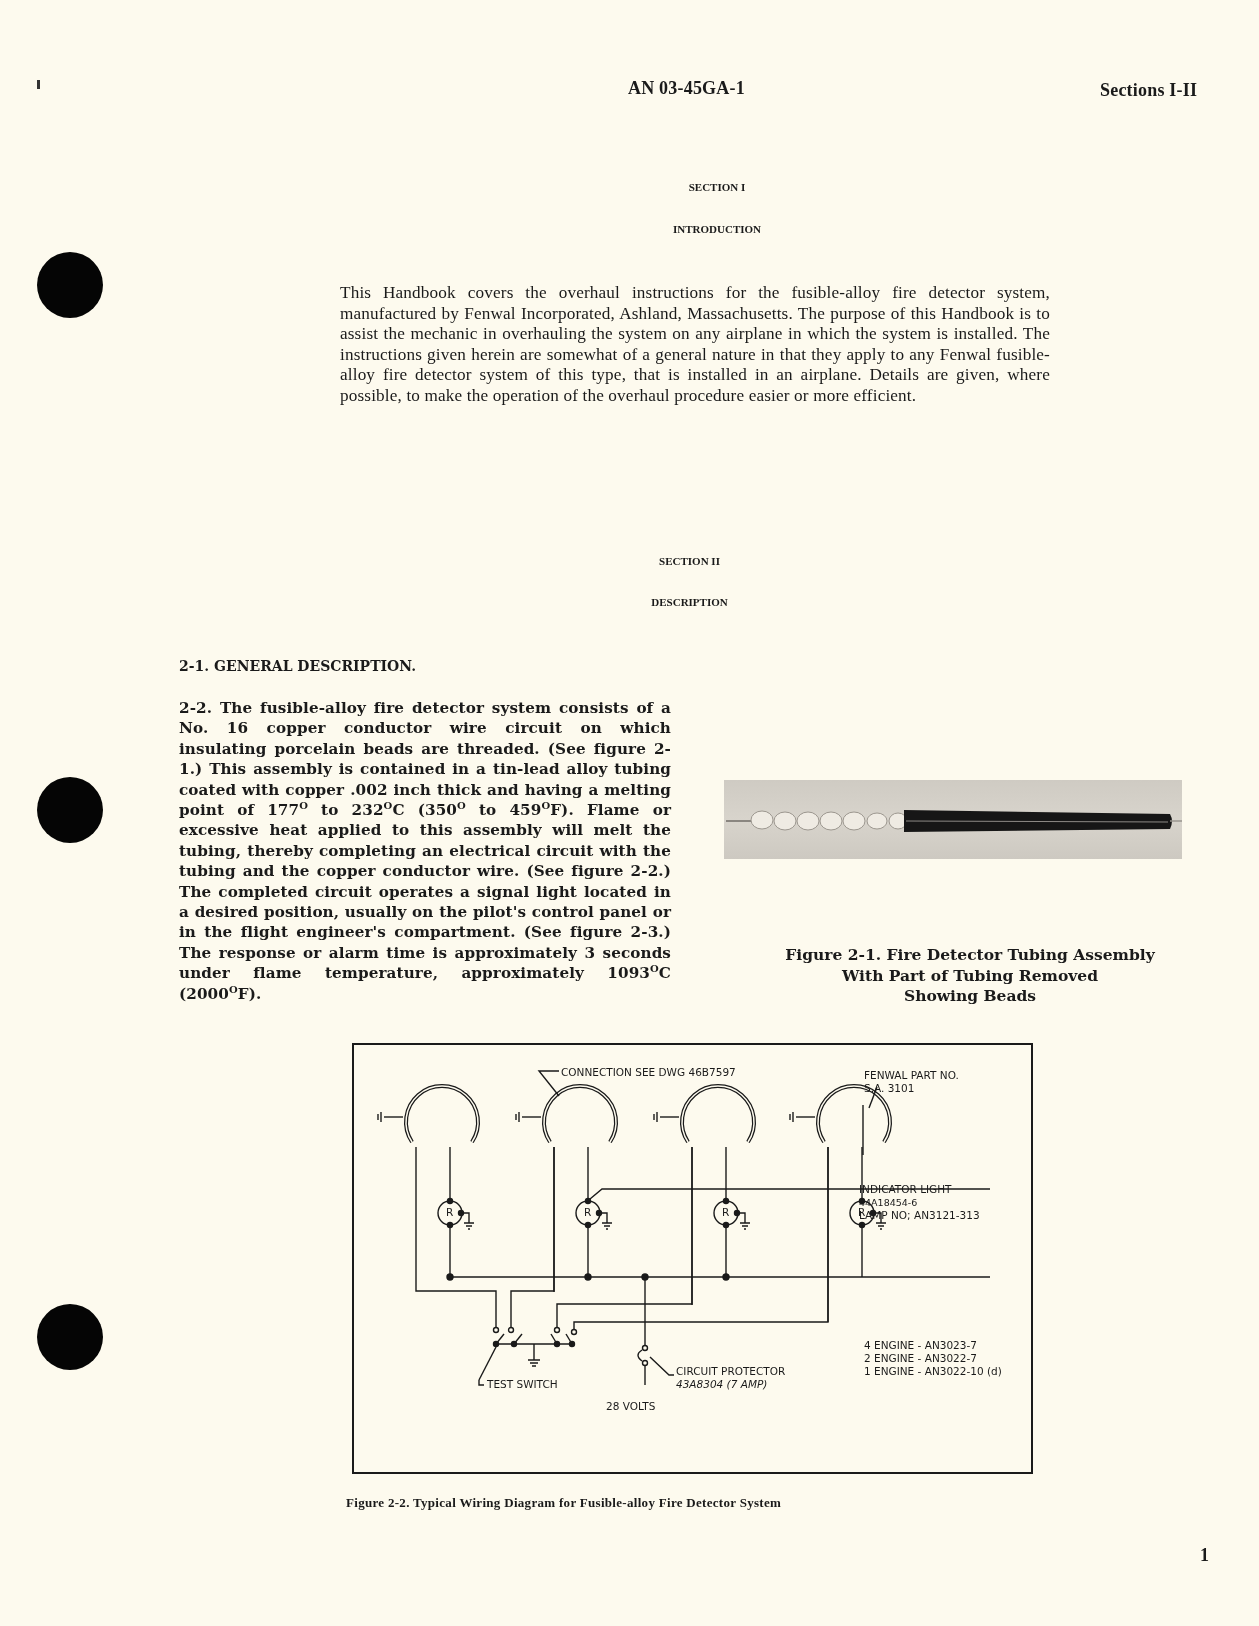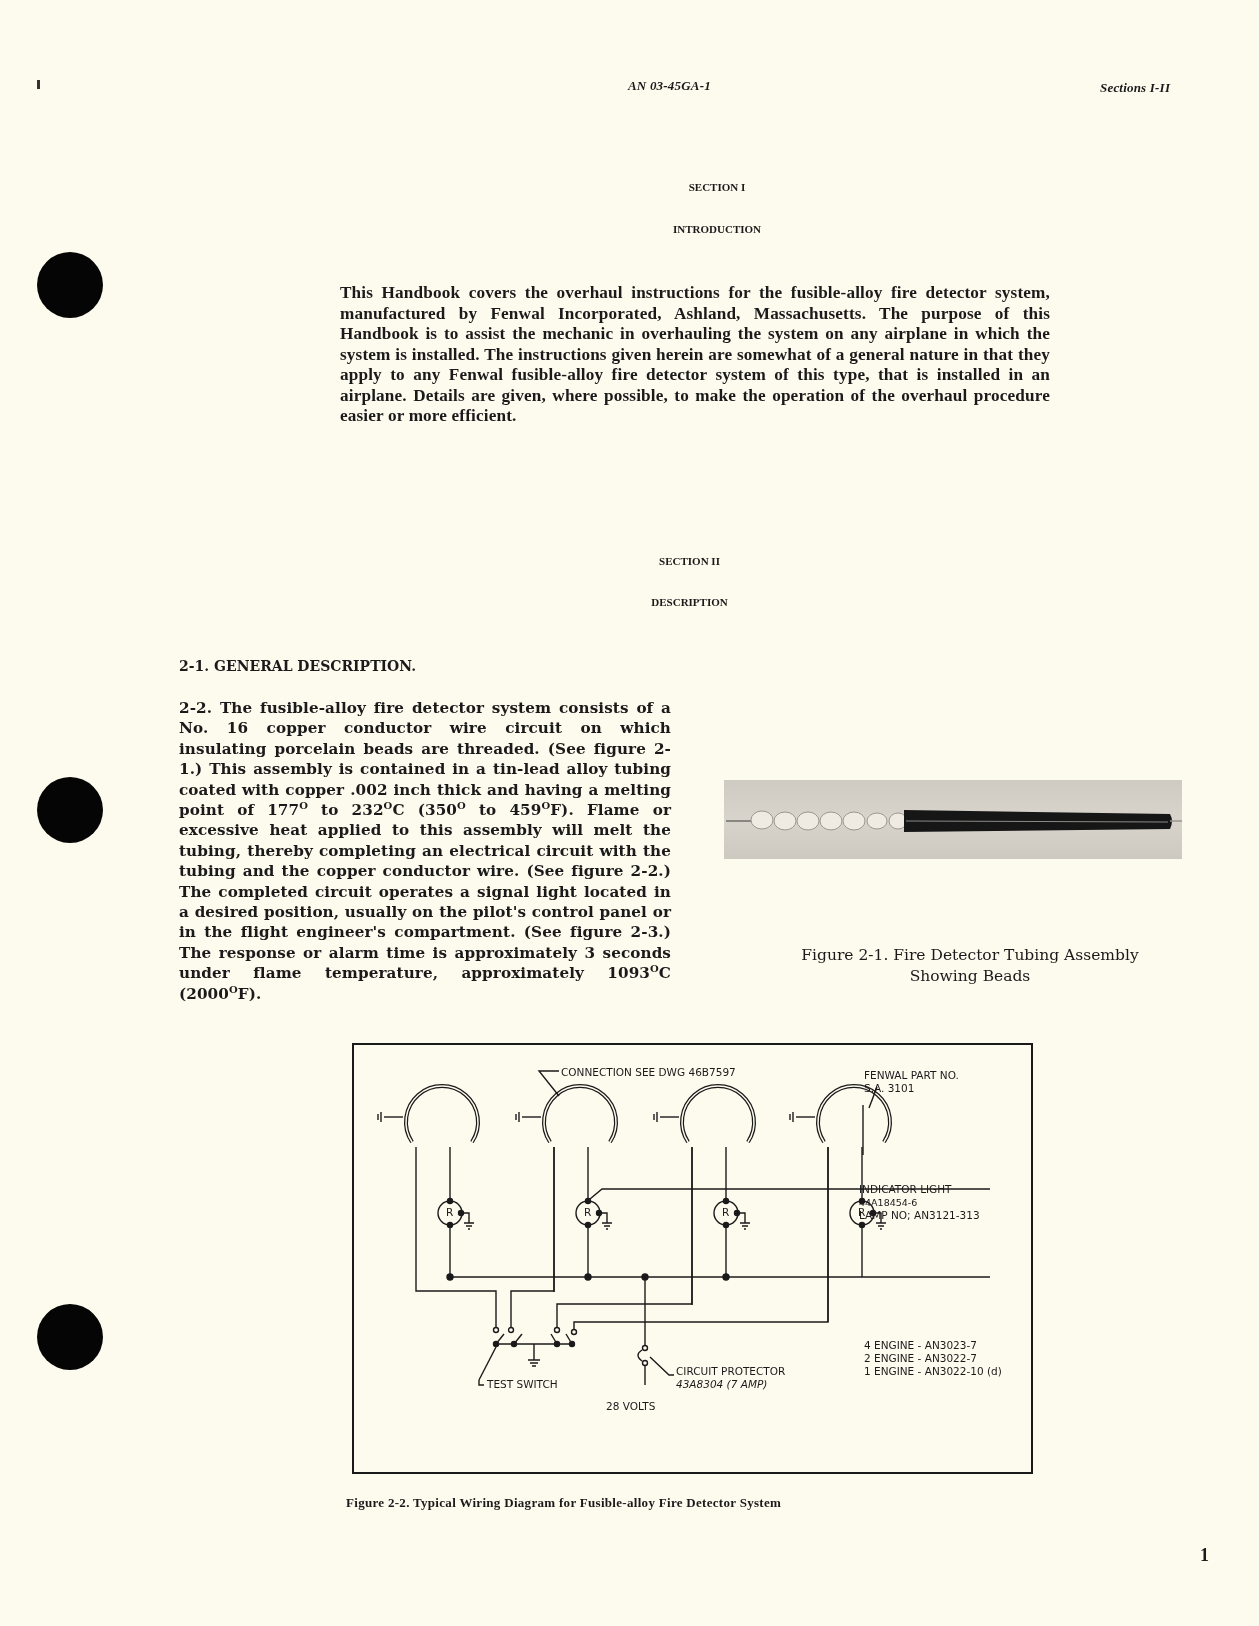--- a/index.html
+++ b/index.html
@@ -3,42 +3,42 @@
 <meta charset="utf-8">
 <style>
   html, body { margin: 0; padding: 0; }
   body {
     width: 1259px; height: 1626px; position: relative; overflow: hidden;
     background: #fdfaee;
     font-family: "DejaVu Serif", "Liberation Serif", serif;
     color: #1a1a1a;
   }
   .abs { position: absolute; }
-  .hdr { font-family: "Liberation Serif", serif; font-weight: bold; font-size: 13px; letter-spacing: 0.2px; font-style: italic; }
+  .hdr { font-family: "Liberation Serif", serif; font-weight: bold; font-size: 18px; letter-spacing: 0.2px; }
   .sec { font-family: "Liberation Serif", serif; font-weight: bold; font-size: 11px; text-align: center; width: 100%; left: 0; }
   .punch { position: absolute; width: 66px; height: 66px; border-radius: 50%; background: #050505; }
   .intro {
     left: 340px; top: 283px; width: 710px;
     font-family: "Liberation Serif", serif; font-size: 17.2px; line-height: 20.5px;
-    text-align: justify; font-weight: bold; letter-spacing: 0.15px;
+    text-align: justify; font-weight: normal; letter-spacing: 0.15px;
   }
   .h21 { left: 179px; top: 658px; font-family: "DejaVu Serif", serif; font-size: 14px; font-weight: bold; }
   .p22 {
     left: 179px; top: 698px; width: 492px;
     font-family: "DejaVu Serif", serif; font-size: 15.2px; line-height: 20.4px;
     text-align: justify; font-weight: bold; letter-spacing: 0.1px;
   }
   .p22 sup { font-size: 10px; vertical-align: 6px; line-height: 0; }
   .photo {
     left: 724px; top: 780px; width: 458px; height: 79px;
     background: linear-gradient(#cfcbc3, #d8d4cc 50%, #cdc9c1);
   }
   .cap1 {
     left: 760px; top: 945px; width: 420px; text-align: center;
-    font-family: "DejaVu Serif", serif; font-size: 15.5px; line-height: 20.5px; font-weight: normal;
+    font-family: "DejaVu Serif", serif; font-size: 15.5px; line-height: 20.5px; font-weight: bold;
   }
   .diagram { left: 352px; top: 1043px; width: 681px; height: 431px; border: 2px solid #1a1a1a; box-sizing: border-box; }
   .dlabel { position: absolute; font-family: "DejaVu Sans", sans-serif; font-size: 10.5px; line-height: 13px; color: #1a1a1a; white-space: nowrap; }
   .cap2 {
     left: 346px; top: 1495px;
     font-family: "Liberation Serif", serif; font-size: 13px; font-weight: bold; letter-spacing: 0.3px;
   }
   .pagenum { left: 1200px; top: 1545px; font-family: "Liberation Serif", serif; font-size: 18px; font-weight: bold; }
 </style>
 </head>
@@ -74,20 +74,21 @@
       <ellipse cx="153" cy="41" rx="10" ry="8"></ellipse>
       <ellipse cx="174" cy="41" rx="9" ry="8"></ellipse>
     </g>
     <path d="M180 30 L446 34 Q450 41 446 49 L180 52 Z" fill="#161616"></path>
     <line x1="182" y1="41" x2="444" y2="42" stroke="#8d8a86" stroke-width="1"></line>
     <line x1="446" y1="41" x2="458" y2="41" stroke="#9a968f" stroke-width="1.5"></line>
   </svg>
 </div>
 <div class="abs cap1">
   <div>Figure 2-1. Fire Detector Tubing Assembly</div>
+  <div>With Part of Tubing Removed</div>
   <div>Showing Beads</div>
 </div>
 
 <div class="abs diagram">
   <svg width="677" height="427" viewBox="0 0 677 427" style="position:absolute;left:0;top:0;" fill="none" stroke="#1a1a1a" stroke-width="1.4">
 
     <g>
       <path d="M58 97 A36 36 0 1 1 118 97" stroke-width="4"></path>
       <path d="M58 97 A36 36 0 1 1 118 97" stroke="#fdfaee" stroke-width="1.5"></path>
       <line x1="30" y1="72" x2="49" y2="72"></line>

